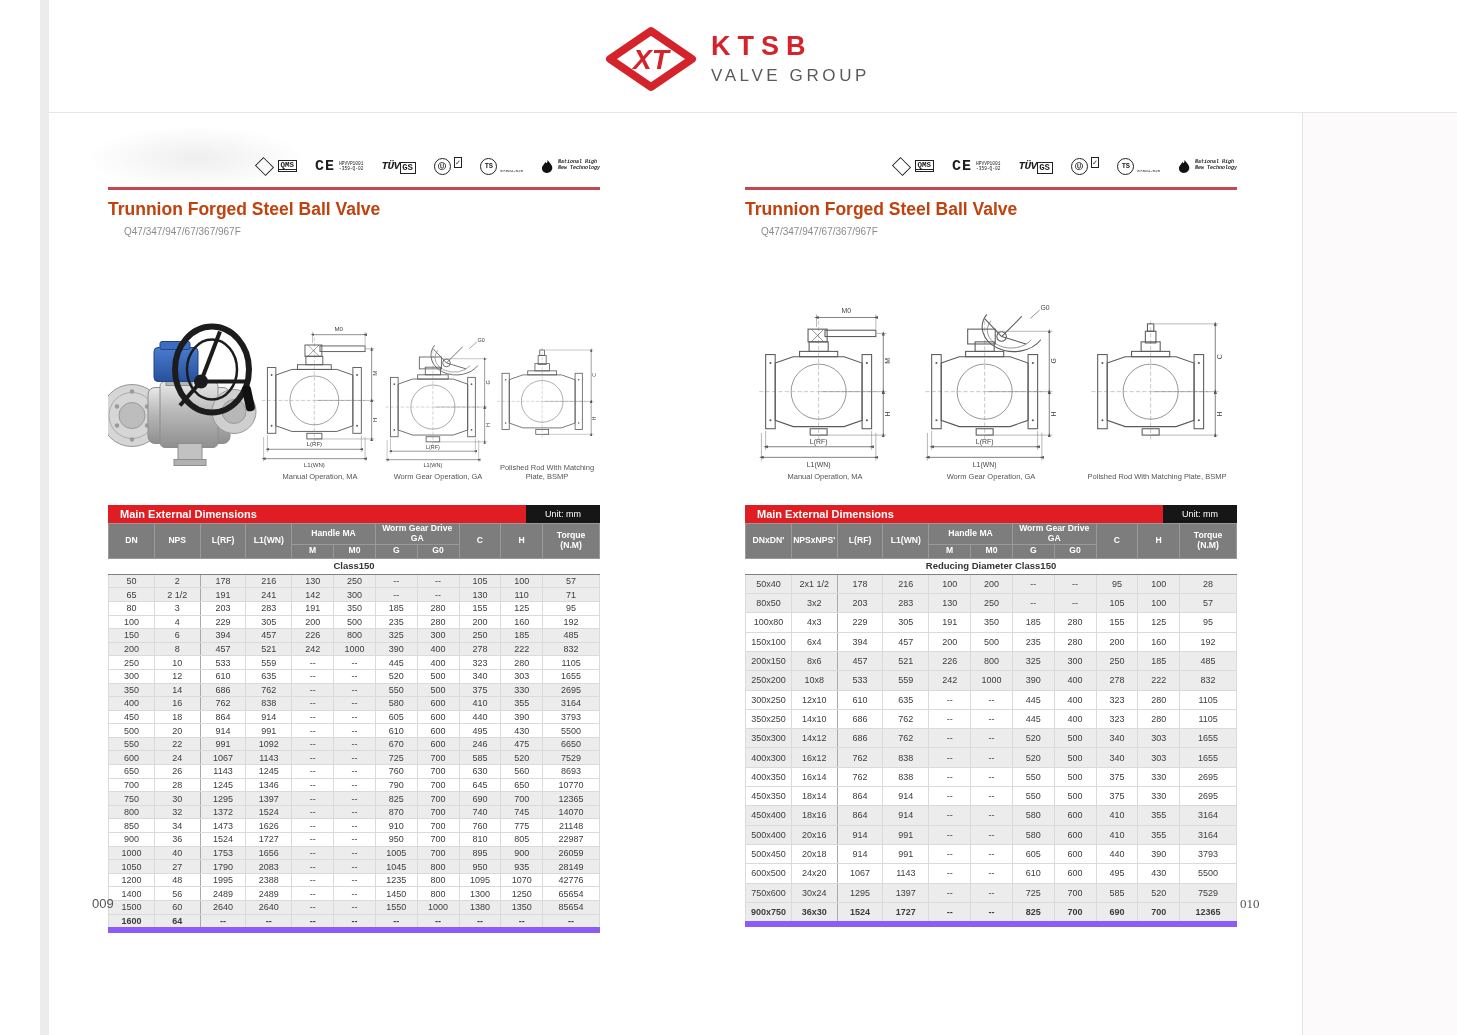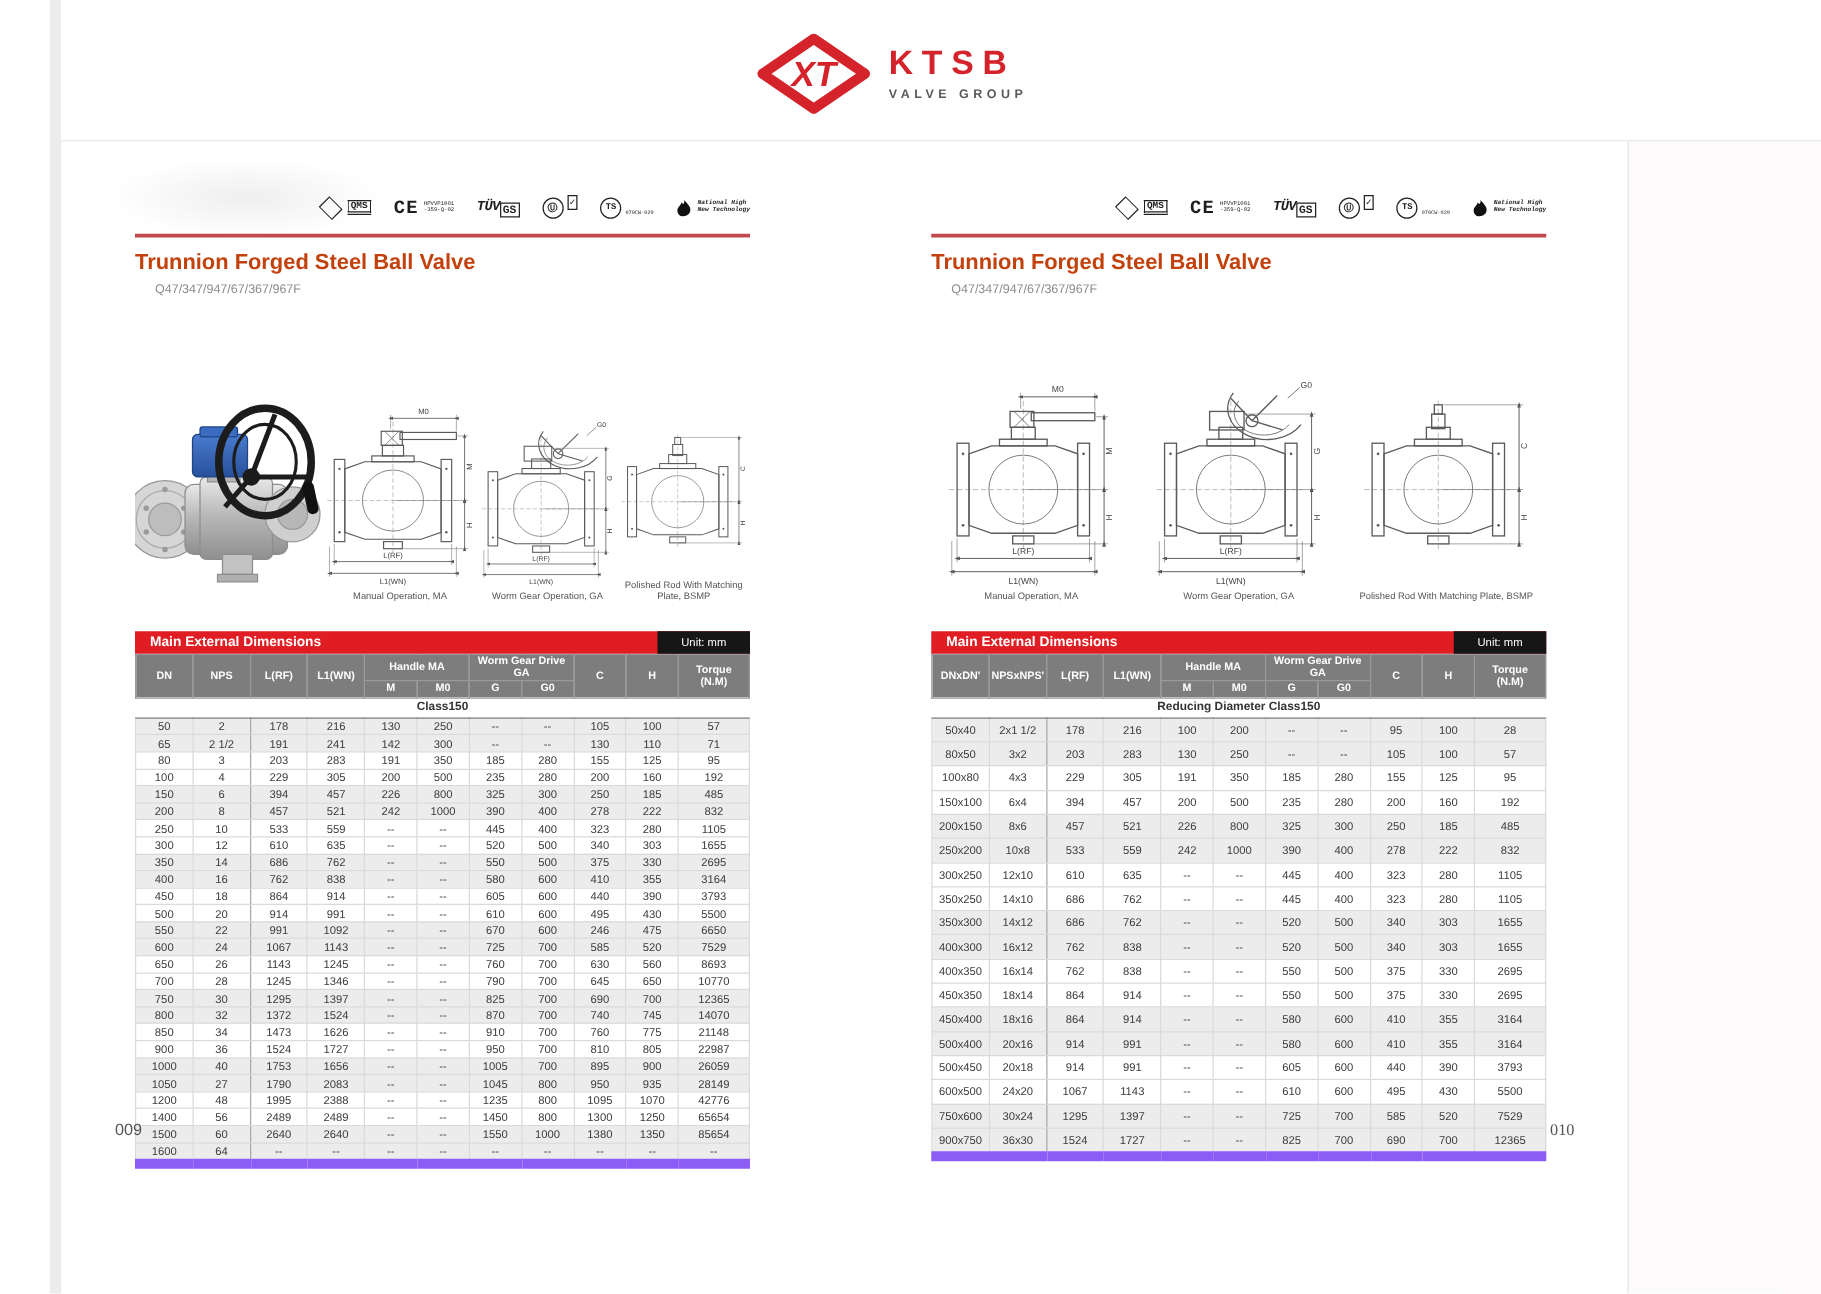--- a/index.html
+++ b/index.html
@@ -8,21 +8,21 @@
   .edge-left{position:absolute;left:0;top:0;width:9px;height:100%;background:#ececec;}
   .right-margin{position:absolute;left:1263px;top:112px;width:194px;bottom:0;background:#fcfafa;}
   .spread-edge{position:absolute;left:1262px;top:112px;width:1px;height:923px;background:#e4e4e4;}
 
   
   .brand-header{position:absolute;left:9px;top:0;right:0;height:112px;background:#fff;border-bottom:1px solid #e7e7e7;}
   .logo{position:absolute;left:556px;top:26px;display:flex;align-items:center;gap:14px;}
   .logo-mark{width:92px;height:66px;}
   .logo-text{display:flex;flex-direction:column;justify-content:center;}
   .logo-name{font-size:27px;font-weight:700;color:#d5232b;letter-spacing:7px;line-height:1;}
-  .logo-sub{font-size:10px;font-weight:700;color:#5a5a5a;letter-spacing:3.6px;margin-top:6px;}
+  .logo-sub{font-size:17px;font-weight:400;color:#5a5a5a;letter-spacing:3.6px;margin-top:6px;}
 
   
   .page{position:absolute;top:140px;width:492px;height:885px;}
   .page-left{left:68px;}
   .page-right{left:705px;}
   .watermark{position:absolute;left:-22px;top:-14px;width:220px;height:64px;
              background:radial-gradient(closest-side,rgba(120,120,132,0.12),rgba(120,120,132,0));}
   .certs{position:absolute;top:13px;right:0;display:flex;align-items:center;gap:18px;height:26px;font-family:Liberation Mono, monospace;}
   .cert{display:inline-flex;align-items:center;gap:2px;color:#1d1d1d;}
   .dia{width:13px;height:13px;border:1.6px solid #222;transform:rotate(45deg) scale(1,.8);display:inline-block;}
@@ -62,21 +62,21 @@
   .dim-table table{width:100%;border-collapse:collapse;table-layout:fixed;}
   .dim-table th{background:#7d7d7d;color:#fff;font-size:8.6px;font-weight:700;border:1px solid #999;
                 padding:0;white-space:pre-line;line-height:1.15;height:13px;}
   .dim-table tr.class-row th{background:#fff;color:#333;font-size:9.5px;border:none;
                 border-bottom:1.5px solid #808080;height:15px;}
   .dim-table td{font-size:9px;color:#3c3c3c;text-align:center;border:1px solid #dadada;padding:0;height:12.6px;}
   .page-right .dim-table td{height:18.3px;}
   .dim-table td:nth-child(2){border-right:1.6px solid #a9a9a9;}
   .dim-table tbody tr:nth-child(4n+1) td,.dim-table tbody tr:nth-child(4n+2) td{background:#ececec;}
   .dim-table tbody tr:nth-child(4n+3) td,.dim-table tbody tr:nth-child(4n) td{background:#ffffff;}
-  .dim-table tbody tr:last-child td{border-bottom:8px solid #8b5cf6;}
+  .dim-table tbody tr:last-child td{border-bottom:6px solid #8b5cf6;font-weight:bold;}
 
   .page-num{position:absolute;top:756px;font-size:13px;color:#555;}
   .page-left .page-num{left:-16px;}
   .page-right .page-num{left:495px;font-family:Liberation Serif, serif;}
 </style>
 </head>
 <body>
 
 <div class="canvas">
   <div class="edge-left"></div>

